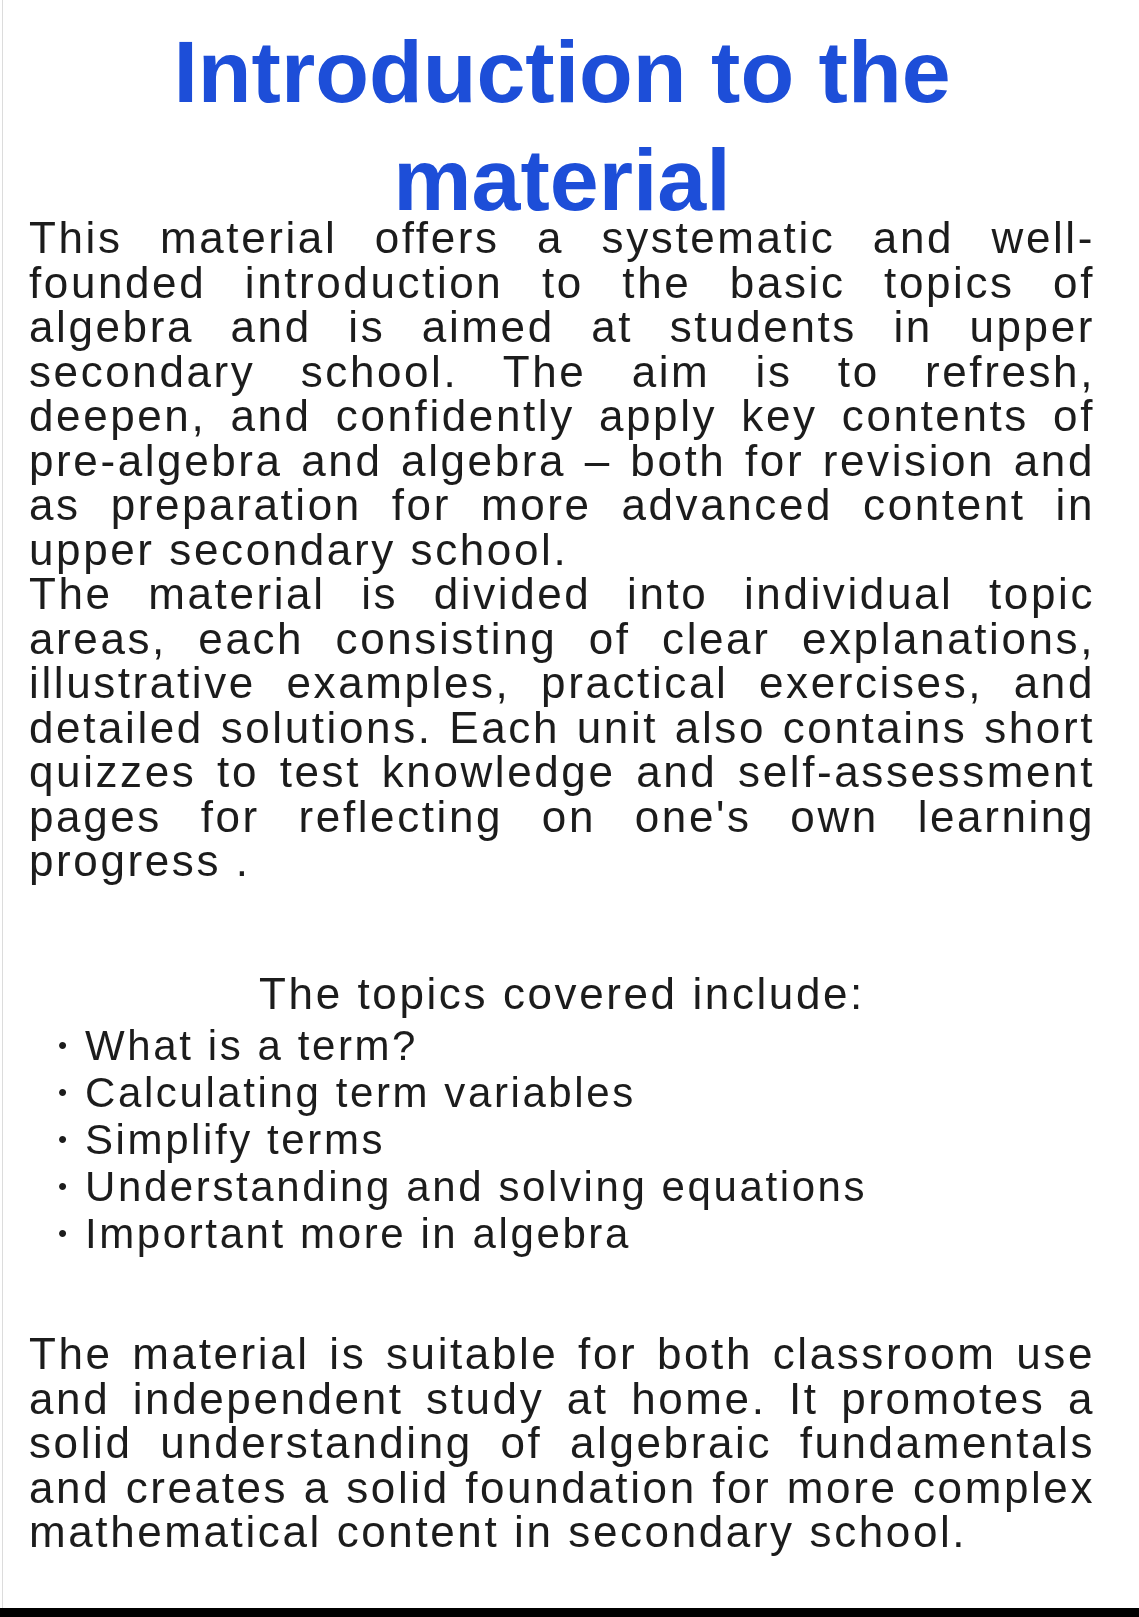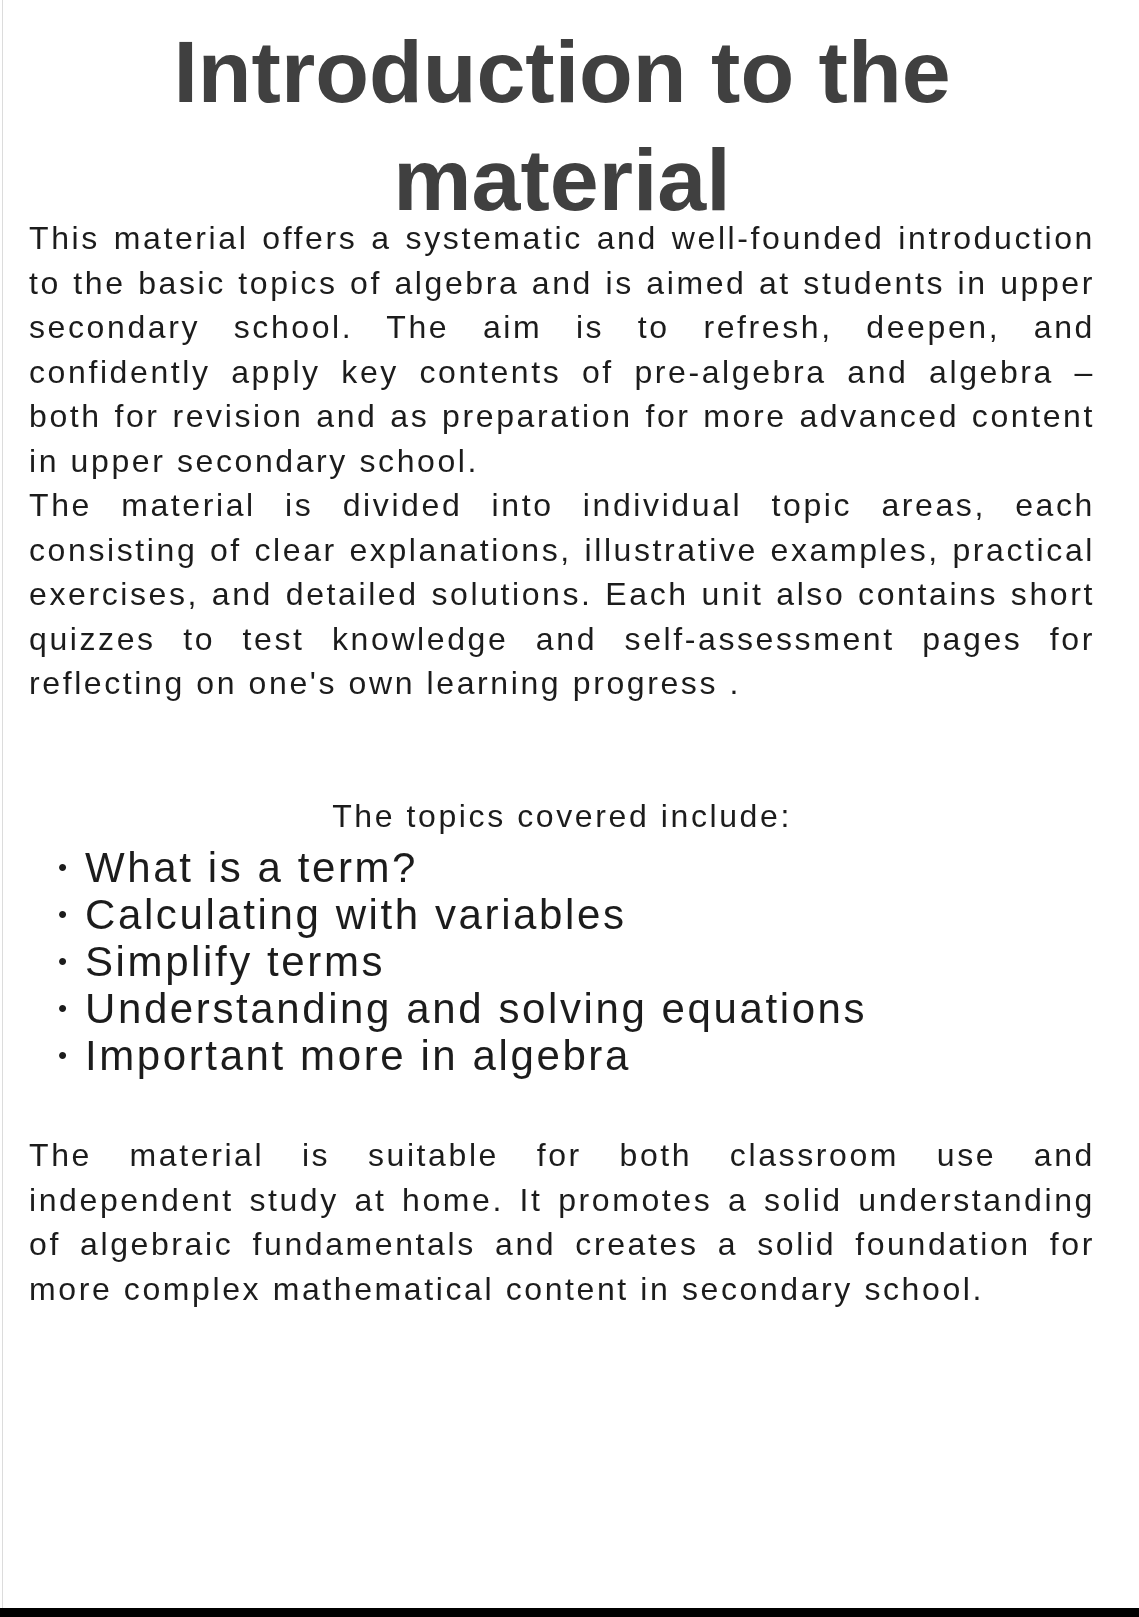--- a/index.html
+++ b/index.html
@@ -26,28 +26,28 @@
     width: 1px;
     background: #dcdcdc;
   }
   h1.title {
     margin: 18px 0 -18px 0;
     text-align: center;
     font-size: 88px;
     line-height: 108px;
     font-weight: 800;
     letter-spacing: 0px;
-    color: #404040;
+    color: #1d4ed8;
     max-width: 980px;
     margin-left: auto;
     margin-right: auto;
   }
   p.para {
     margin: 0;
-    font-size: 32px;
+    font-size: 44px;
     line-height: 44.5px;
     letter-spacing: 2.6px;
     font-weight: 400;
   }
   p.justify {
     text-align: justify;
   }
   p.topics-heading {
     margin-top: 88px;
     text-align: center;
@@ -67,21 +67,21 @@
   ul.topics li .bullet::before {
     content: "\2022";
     position: absolute;
     left: 0;
     top: 0;
     font-size: 26px;
     line-height: 47px;
     color: #1c1c1c;
   }
   p.closing {
-    margin-top: 54px;
+    margin-top: 75px;
   }
   .bottom-bar {
     position: absolute;
     left: 0;
     right: 0;
     bottom: 0;
     height: 9px;
     background: #000000;
   }
 </style>
@@ -99,21 +99,21 @@
 
   <p class="para topics-heading">The topics covered include:</p>
 
   <ul class="topics">
     <li>
       <span class="bullet"></span>
       <span>What is a term?</span>
     </li>
     <li>
       <span class="bullet"></span>
-      <span>Calculating with variables</span>
+      <span>Calculating term variables</span>
     </li>
     <li>
       <span class="bullet"></span>
       <span>Simplify terms</span>
     </li>
     <li>
       <span class="bullet"></span>
       <span>Understanding and solving equations</span>
     </li>
     <li>

